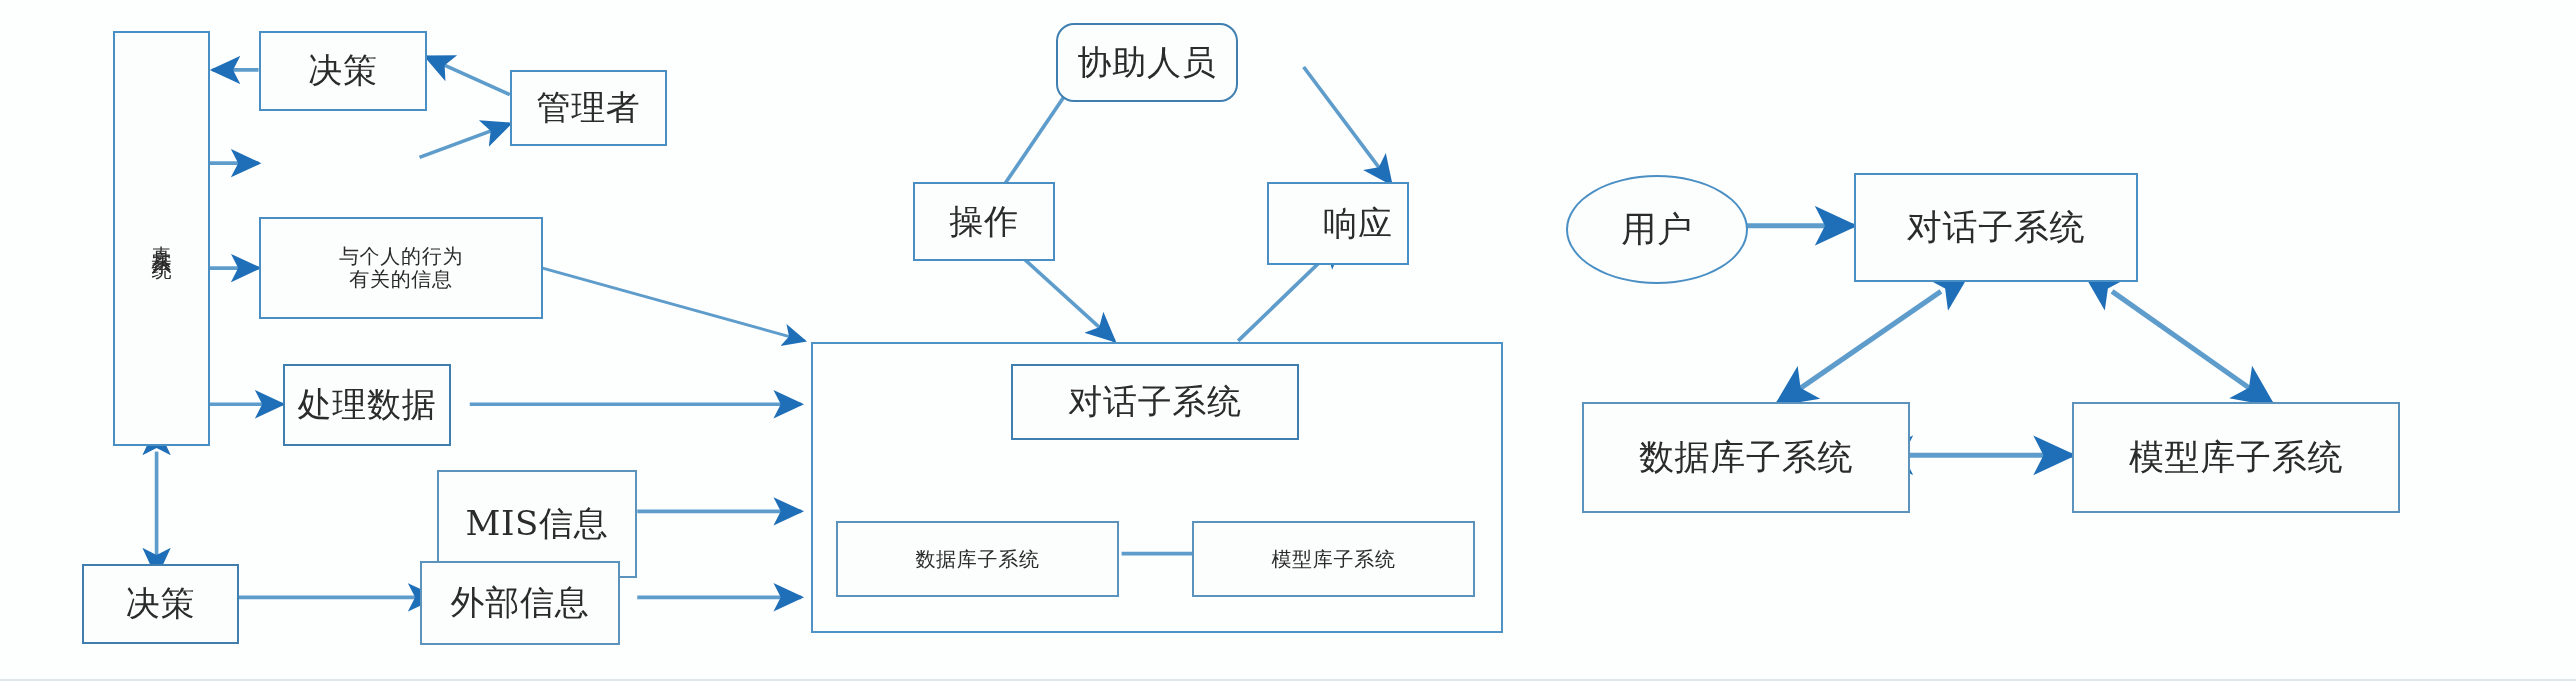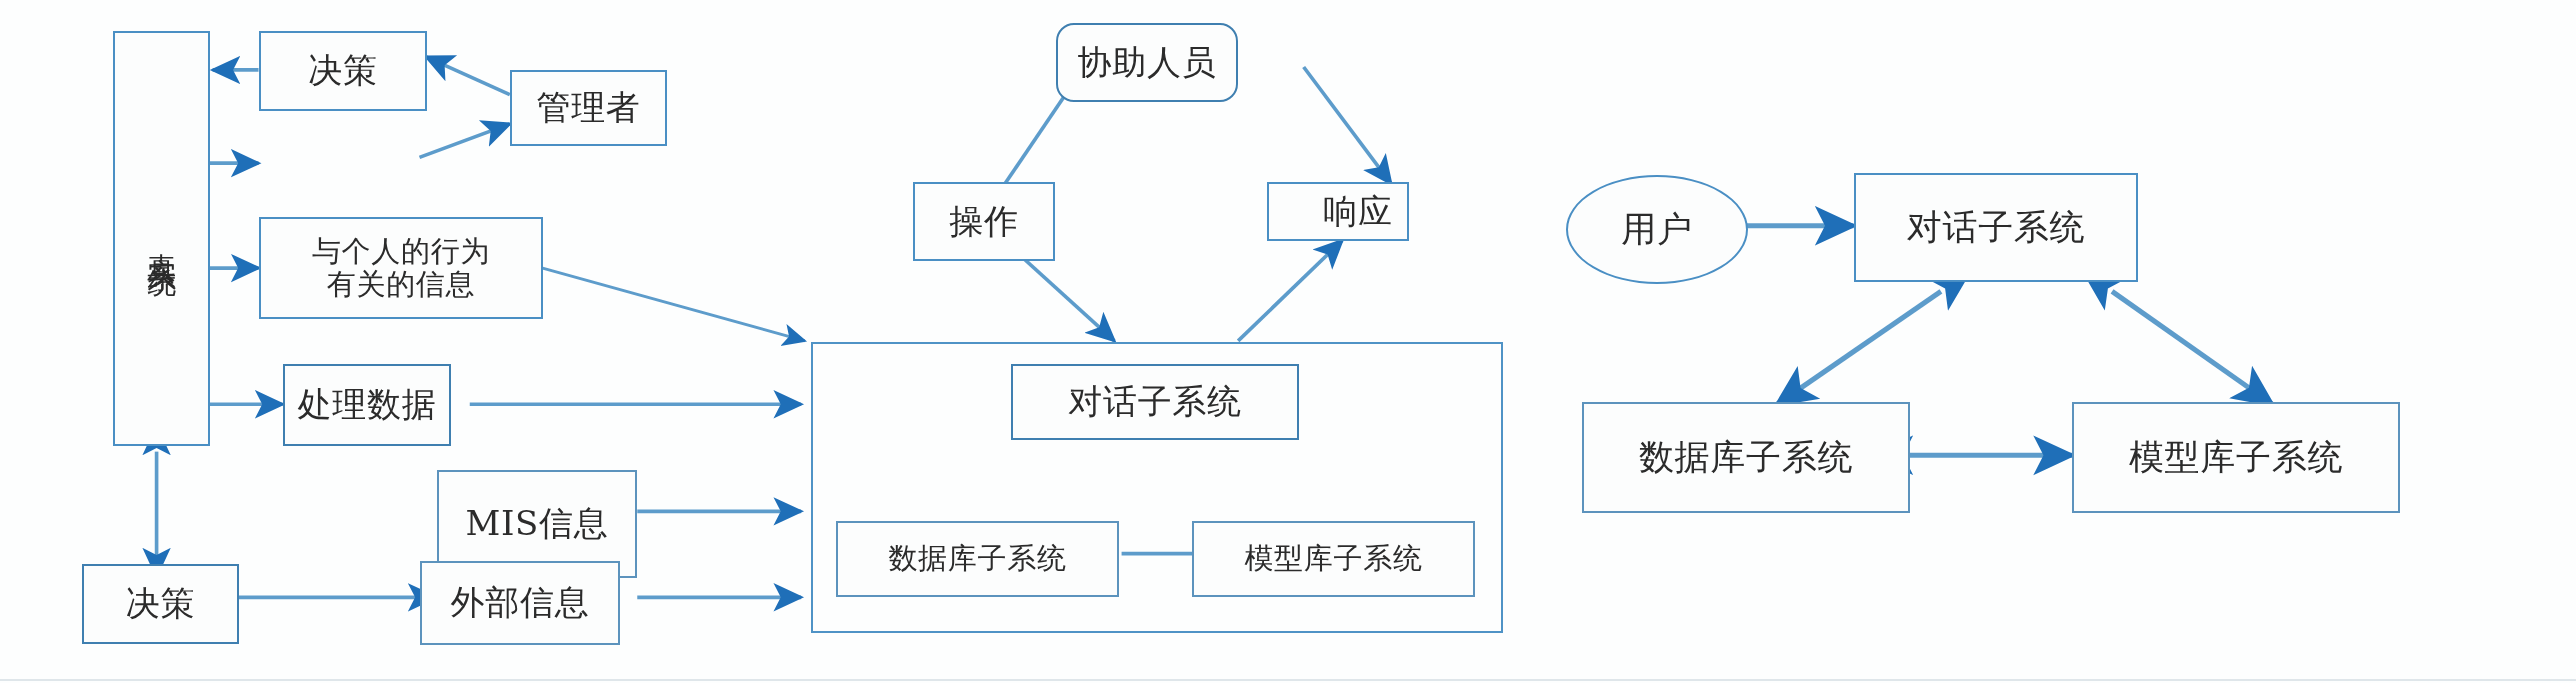--- a/index.html
+++ b/index.html
@@ -54,21 +54,21 @@
   .node.ellipse {
     border-radius: 50%;
   }
   .node.vertical {
     writing-mode: vertical-rl;
     text-orientation: upright;
     letter-spacing: 4.4px;
     align-items: center;
     justify-content: center;
   }
-  .fs-md  { font-size: 29px; }
+  .fs-md  { font-size: 20px; }
   .fs-lg  { font-size: 34px; }
   .fs-xl  { font-size: 35px; }
   .two-line { white-space: pre-line; }
   .bottom-rule {
     position: absolute;
     left: 0;
     width: 2576px;
     height: 1.5px;
     background: #dfe6ea;
   }
@@ -172,21 +172,21 @@
   </div>
 
   <div class="node thin dark fs-lg" style="left:1056px; top:23px; width:182px; height:79px;border-radius:18px;">
     <span>协助人员</span>
   </div>
 
   <div class="node fs-lg" style="left:913px; top:182px; width:142px; height:79px;">
     <span>操作</span>
   </div>
 
-  <div class="node fs-lg" style="left:1267px; top:182px; width:142px; height:59px;padding-left:40px;">
+  <div class="node fs-lg" style="left:1267px; top:182px; width:142px; height:83px;padding-left:40px;">
     <span>响应</span>
   </div>
 
   <div class="node container" style="left:811px; top:342px; width:692px; height:291px;"></div>
 
   <div class="node thin dark fs-lg" style="left:1011px; top:364px; width:288px; height:76px;">
     <span>对话子系统</span>
   </div>
 
   <div class="node thin fs-md" style="left:836px; top:521px; width:283px; height:76px;">

